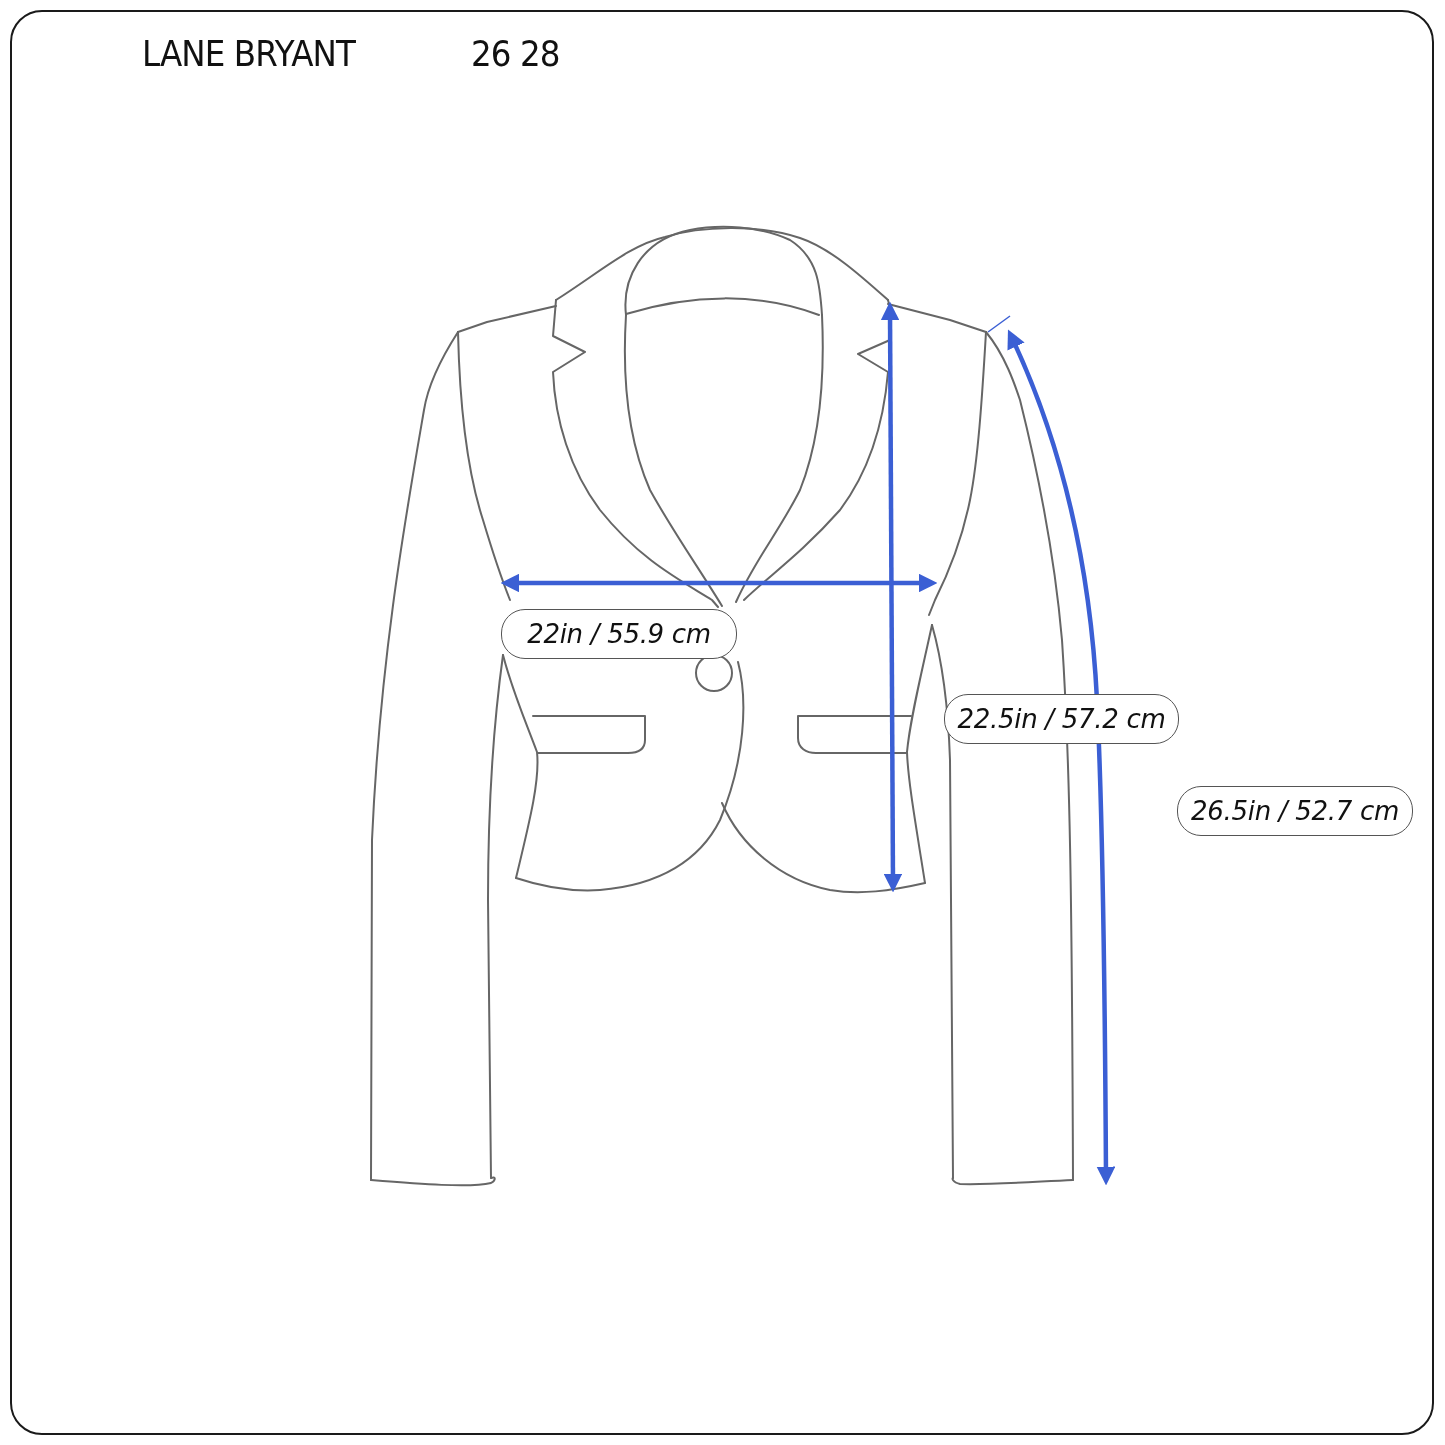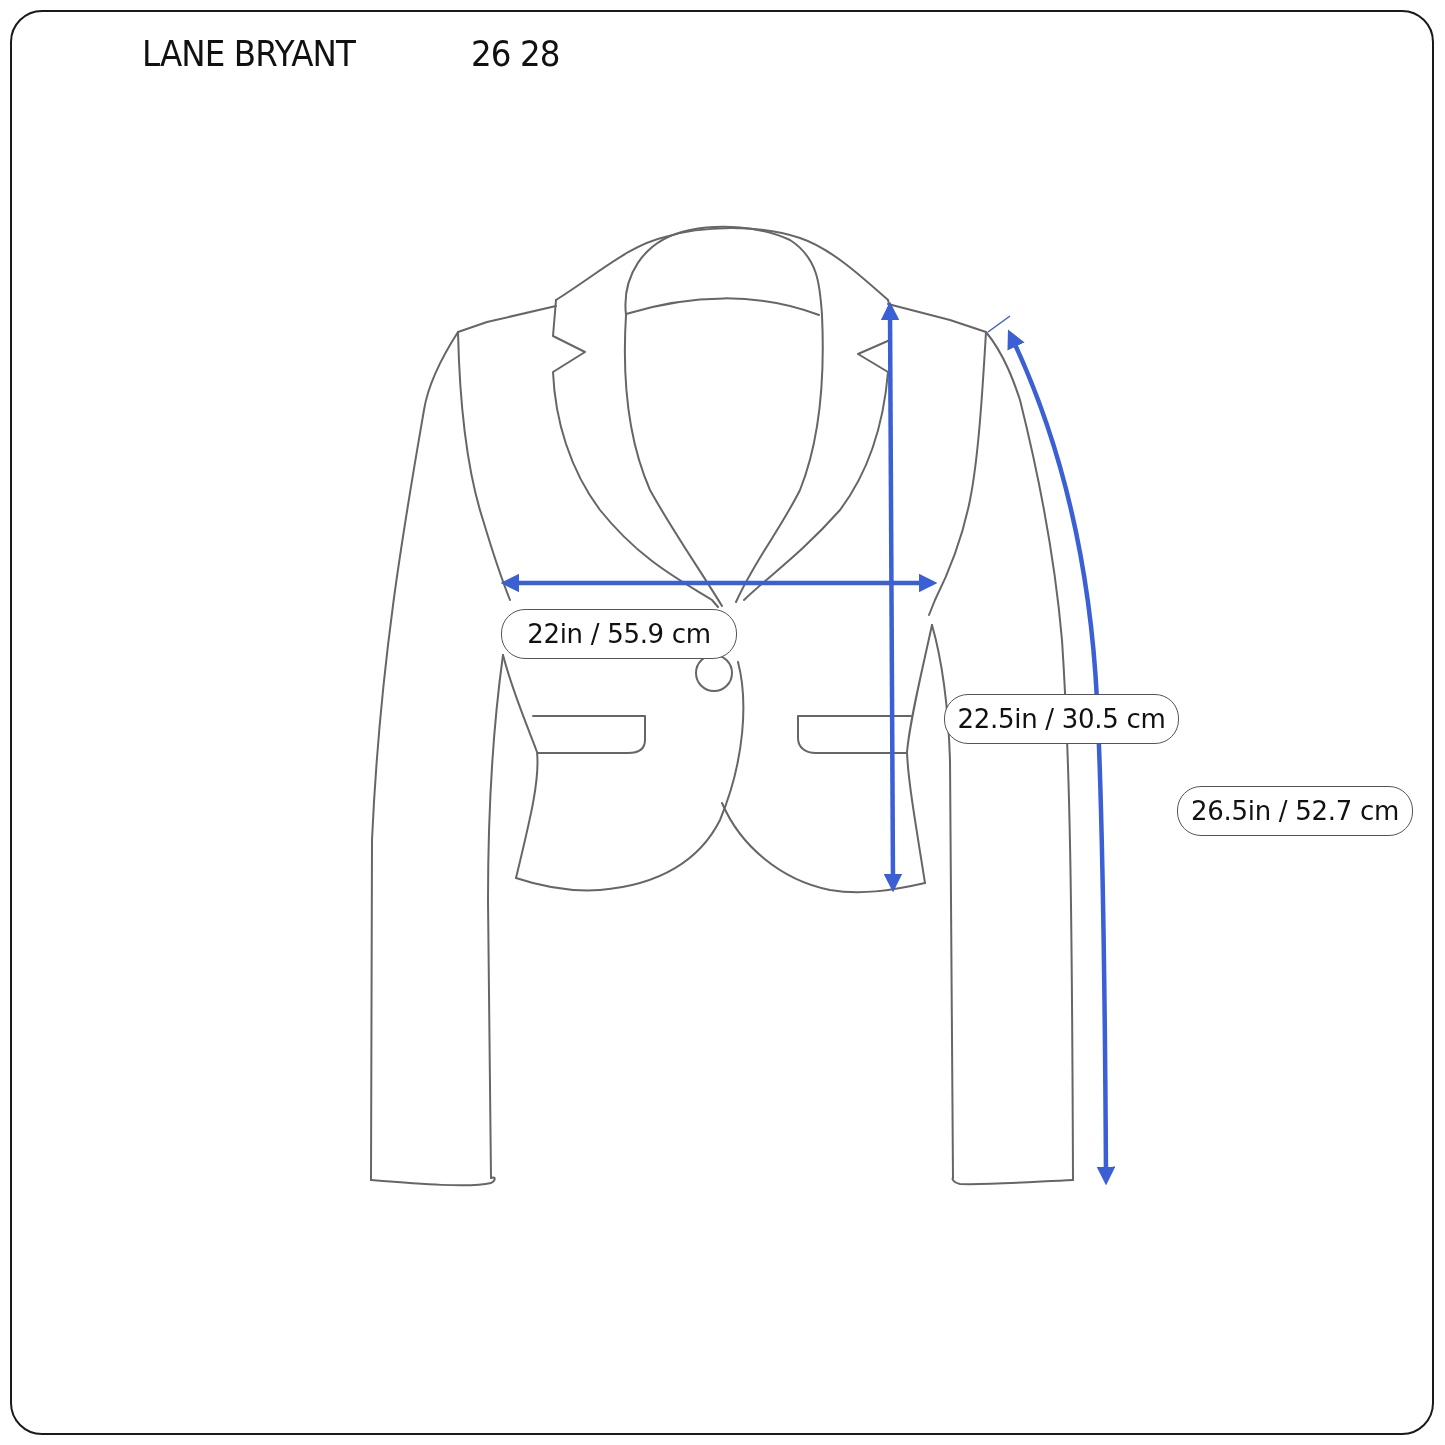--- a/index.html
+++ b/index.html
@@ -14,20 +14,21 @@
     }
     #brand { left: 142px; }
     #size { left: 471px; }
     svg.diagram { position: absolute; left: 0; top: 0; }
     .pill {
       position: absolute; box-sizing: border-box; height: 50px;
       border: 1.5px solid #555; border-radius: 24px; background: #fff;
       font-family: "DejaVu Sans", sans-serif; font-size: 26px; color: #111;
       display: flex; align-items: center; justify-content: center; white-space: nowrap;
       letter-spacing: -0.3px;
+      font-style: italic;
     }
     #pill-chest { left: 501px; top: 609px; width: 236px; }
     #pill-length { left: 944px; top: 694px; width: 235px; }
     #pill-sleeve { left: 1177px; top: 786px; width: 236px; }
   </style>
 </head>
 <body>
 
 <div class="frame"></div>
 
@@ -79,14 +80,14 @@
 
   <g fill="none" stroke="#3b5fd4" stroke-width="4.5" stroke-linecap="butt">
     <line x1="510" y1="583" x2="928" y2="583" marker-start="url(#ah)" marker-end="url(#ah)"></line>
     <line x1="890" y1="311" x2="893" y2="883" marker-start="url(#ah)" marker-end="url(#ah)"></line>
     <path d="M1012,338 C1060,440 1090,560 1097,700 C1103,820 1105,1000 1106,1176" marker-start="url(#ah)" marker-end="url(#ah)"></path>
   </g>
   <line x1="988" y1="332" x2="1010" y2="316" stroke="#3b5fd4" stroke-width="1.5"></line>
 </svg>
 
 <div class="pill" id="pill-chest">22in / 55.9 cm</div>
-<div class="pill" id="pill-length">22.5in / 30.5 cm</div>
+<div class="pill" id="pill-length">22.5in / 57.2 cm</div>
 <div class="pill" id="pill-sleeve">26.5in / 52.7 cm</div>
 
 </body></html>

